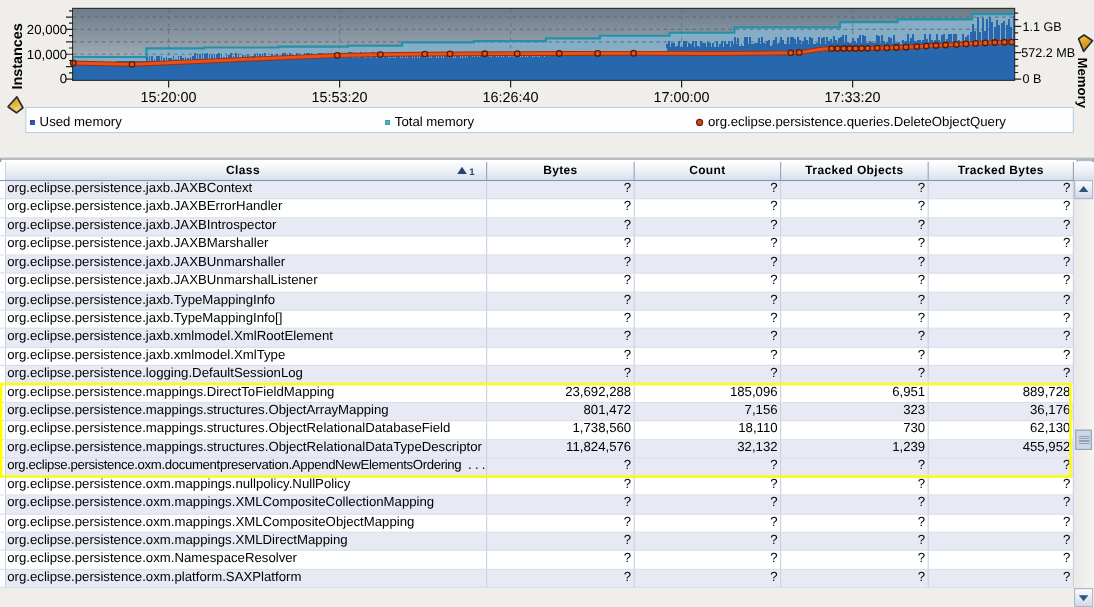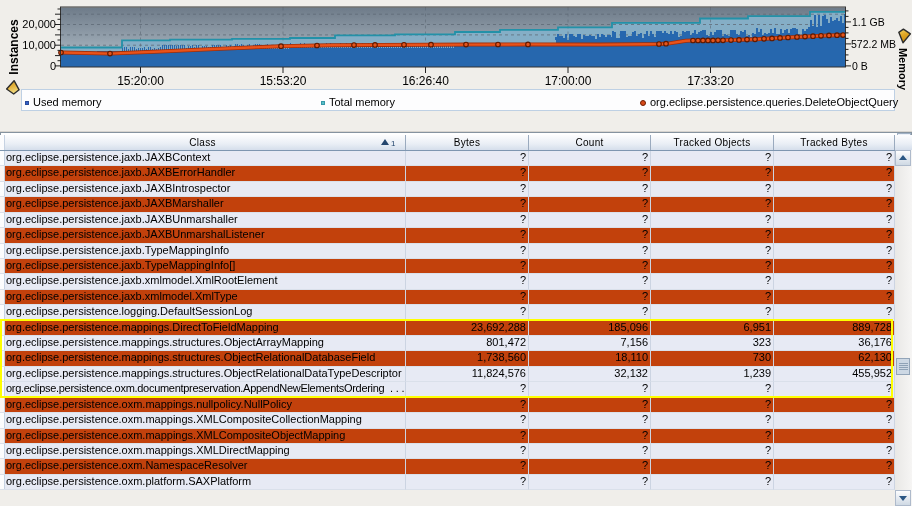--- a/index.html
+++ b/index.html
@@ -8,24 +8,24 @@
 .legend .it{position:absolute;top:4px;height:16px;line-height:16px;font-size:11px;color:#000;white-space:nowrap}
 .sq{display:inline-block;width:4px;height:4px;margin-right:4px;vertical-align:1px}
 .combo{position:absolute;left:0;top:111px;width:912px;height:18px;background:#fff;
  border:1px solid #86939f;margin-top:21px;}
 .combo .txt{position:absolute;left:5px;top:0;line-height:15px;font-size:11px;font-weight:bold;color:#000}
 .cbtn{position:absolute;right:0;top:0;width:14px;height:16px;background:linear-gradient(#eef2f8,#ccd8e8);
  border:1px solid #9fb0c4;}
 .cbtn:after{content:"";position:absolute;left:2px;top:5px;border:4.5px solid transparent;border-top:5.5px solid #28527e;border-bottom:0}
 .thead{position:absolute;left:0;top:135px;width:895px;height:16px;display:flex;
  background:linear-gradient(#fdfdfe,#e9eef5 60%,#d5deeb);border-bottom:1px solid #7e96b0}
-.th{height:15px;border-right:1px solid #9aaabe;font-size:10px;letter-spacing:0.3px;font-weight:normal;
+.th{height:15px;border-right:1px solid #9aaabe;font-size:10px;letter-spacing:0.3px;font-weight:bold;
  text-align:center;line-height:16px;color:#000;position:relative}
 .tbody{position:absolute;left:0;top:151px;width:895px;}
-.tr{display:flex;height:15.435px;background:#c2410c}
+.tr{display:flex;height:15.435px;background:#ffffff}
 .tr.stripe{background:#e7eaf4}
 .tr>div{border-right:1px solid #ccd4e2;border-bottom:1px solid #dae0ea;height:100%;
  font-size:11px;line-height:12.8px;color:#000;white-space:nowrap;overflow:hidden}
 .c0{width:406px;padding-left:6px;background-image:linear-gradient(90deg,rgba(253,253,254,.95) 0,rgba(253,253,254,.95) 4px,#c6d2e2 4px,#c6d2e2 5px,rgba(0,0,0,0) 5px)}
 .c1{width:123px}.c2{width:122px}.c3{width:123px}.c4{width:121px}
 .cn{text-align:right;padding-right:2px}
 .hl{position:absolute;left:0;top:318.8px;width:893px;height:79.2px;border:2px solid #ffff00;pointer-events:none}
 .sb{position:absolute;left:895px;top:150px;width:17px;height:356px;background:linear-gradient(90deg,#e9e8e6,#f6f5f4)}
 .sbtn{position:absolute;left:0;width:16px;height:16px;background:linear-gradient(#fdfdfe,#cfd9e4);
  border:1px solid #aebacb;}
@@ -140,21 +140,21 @@
     <text x="283" y="85" font-size="12" text-anchor="middle" fill="#000">15:53:20</text>
     <text x="425.5" y="85" font-size="12" text-anchor="middle" fill="#000">16:26:40</text>
     <text x="568" y="85" font-size="12" text-anchor="middle" fill="#000">17:00:00</text>
     <text x="710.5" y="85" font-size="12" text-anchor="middle" fill="#000">17:33:20</text>
 <text x="18" y="47" font-size="12" font-weight="bold" fill="#000" transform="rotate(-90 18 47)" text-anchor="middle">Instances</text>
     <text x="898.5" y="69" font-size="11" font-weight="bold" fill="#000" transform="rotate(90 898.5 69)" text-anchor="middle">Memory</text>
 </svg>
 <div class="legend">
  <div class="it" style="left:3px"><span class="sq" style="background:#3060c8;border:1px solid #2a4a9a"></span>Used memory</div>
  <div class="it" style="left:299px"><span class="sq" style="background:#58c0c8;border:1px solid #3898a8"></span>Total memory</div>
- <div class="it" style="left:618px"><span style="display:inline-block;width:6px;height:6px;border-radius:50%;background:#d84a18;border:1px solid #701e00;margin-right:4px;vertical-align:0px"></span>org.eclipse.persistence.queries.DeleteObjectQuery</div>
+ <div class="it" style="left:558px"><span style="display:inline-block;width:6px;height:6px;border-radius:50%;background:#d84a18;border:1px solid #701e00;margin-right:4px;vertical-align:0px"></span>org.eclipse.persistence.queries.DeleteObjectQuery</div>
 </div>
 <div style="position:absolute;left:0;top:131px;width:912px;height:1px;background:#d7d4cf"></div>
 <div class="combo">
     <span class="txt">Don't auto-sample</span>
     <span class="cbtn"></span>
   </div>
 <div style="position:absolute;left:895px;top:135px;width:17px;height:16px;background:linear-gradient(#fdfdfe,#e9eef5 60%,#d5deeb);border-bottom:1px solid #7e96b0"></div>
 <div class="thead">
  <div class="th c0" style="padding-left:0">Class<svg width="16" height="9" style="position:absolute;right:8px;top:3px">
         <polygon points="4,1 8,7 0,7" fill="#24466e"></polygon>

